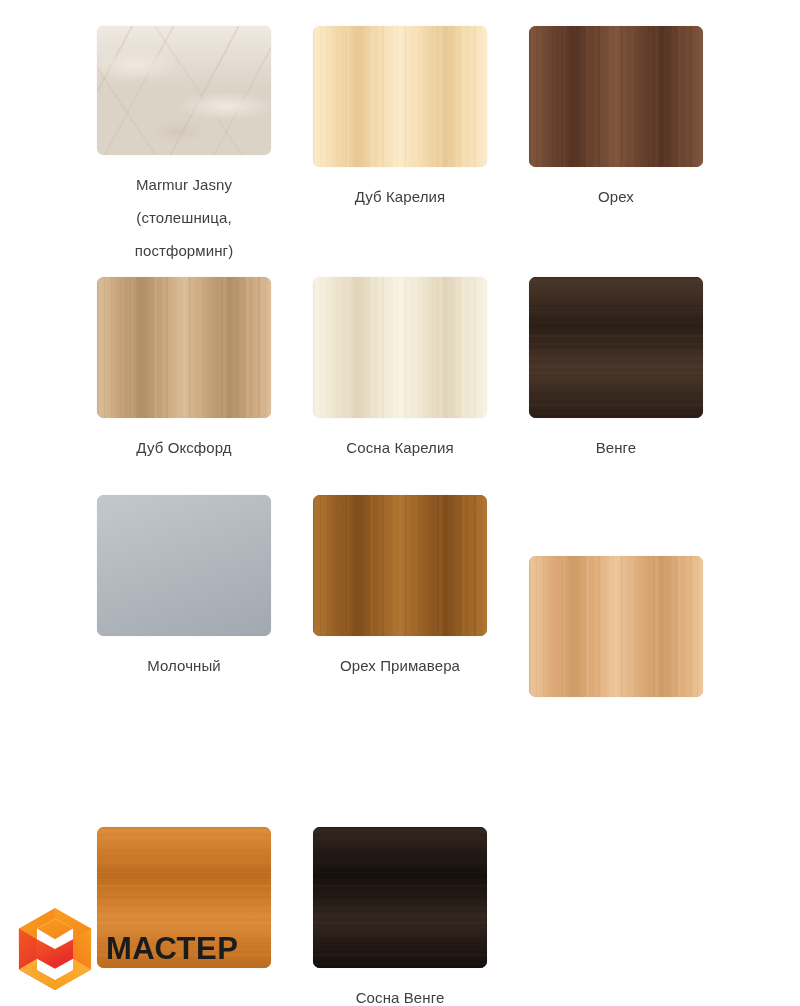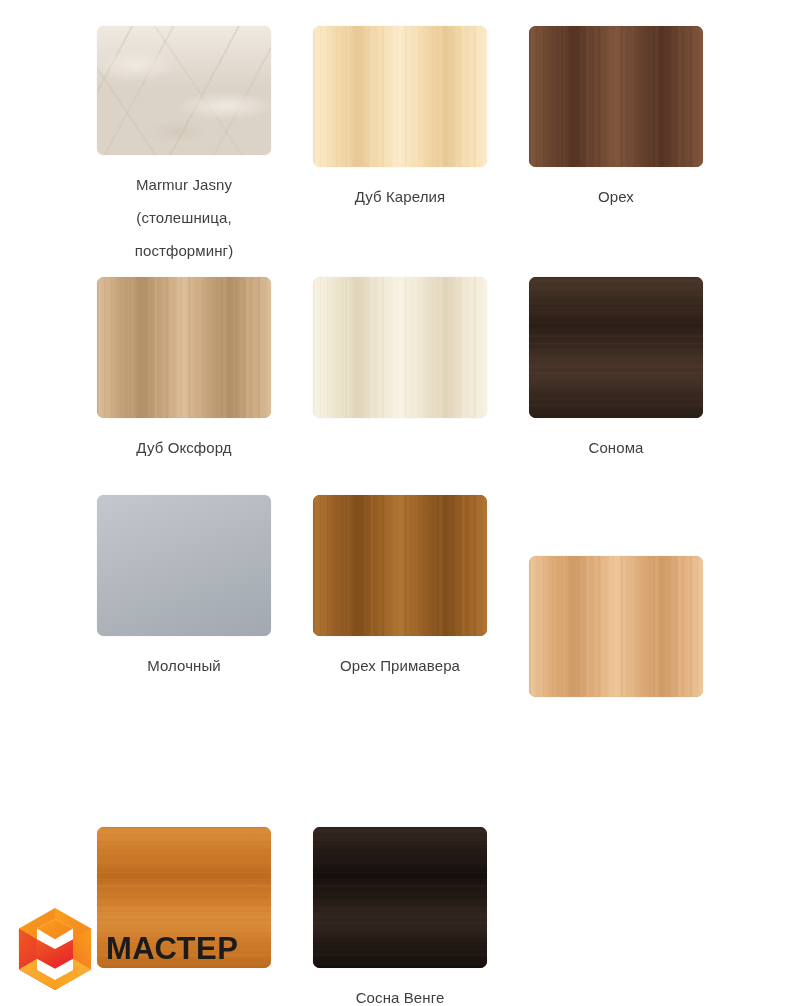--- a/index.html
+++ b/index.html
@@ -119,26 +119,27 @@
     <div class="sample-cell row-1">
       <div class="swatch" style="background-color: rgb(200, 165, 124);">
         <div class="grain" style="background: repeating-linear-gradient(90deg, rgba(176, 142, 102, 0.133) 0px, rgba(176, 142, 102, 0.133) 1px, transparent 1px, transparent 3px, rgba(220, 190, 154, 0.133) 3px, rgba(220, 190, 154, 0.133) 4px, transparent 4px, transparent 7px), repeating-linear-gradient(90deg, rgba(176, 142, 102, 0.2) 0px, rgba(176, 142, 102, 0.2) 2px, transparent 2px, transparent 11px, rgba(220, 190, 154, 0.2) 11px, rgba(220, 190, 154, 0.2) 14px, transparent 14px, transparent 23px), linear-gradient(90deg, rgb(220, 190, 154) 0%, rgb(200, 165, 124) 12%, rgb(176, 142, 102) 26%, rgb(200, 165, 124) 38%, rgb(220, 190, 154) 50%, rgb(200, 165, 124) 62%, rgb(176, 142, 102) 76%, rgb(200, 165, 124) 88%, rgb(220, 190, 154) 100%);"></div>
       </div>
       <div class="sample-label">Дуб Оксфорд</div>
     </div>
     <div class="sample-cell row-1">
       <div class="swatch" style="background-color: rgb(239, 231, 210);">
         <div class="grain" style="background: repeating-linear-gradient(90deg, rgba(224, 212, 184, 0.133) 0px, rgba(224, 212, 184, 0.133) 1px, transparent 1px, transparent 3px, rgba(248, 243, 228, 0.133) 3px, rgba(248, 243, 228, 0.133) 4px, transparent 4px, transparent 7px), repeating-linear-gradient(90deg, rgba(224, 212, 184, 0.2) 0px, rgba(224, 212, 184, 0.2) 2px, transparent 2px, transparent 11px, rgba(248, 243, 228, 0.2) 11px, rgba(248, 243, 228, 0.2) 14px, transparent 14px, transparent 23px), linear-gradient(90deg, rgb(248, 243, 228) 0%, rgb(239, 231, 210) 12%, rgb(224, 212, 184) 26%, rgb(239, 231, 210) 38%, rgb(248, 243, 228) 50%, rgb(239, 231, 210) 62%, rgb(224, 212, 184) 76%, rgb(239, 231, 210) 88%, rgb(248, 243, 228) 100%);"></div>
       </div>
+      <div class="sample-label">Сосна Карелия</div>
     </div>
     <div class="sample-cell row-1">
       <div class="swatch" style="background-color: rgb(58, 42, 32);">
         <div class="grain" style="background: repeating-linear-gradient(rgba(42, 30, 22, 0.133) 0px, rgba(42, 30, 22, 0.133) 1px, transparent 1px, transparent 3px, rgba(76, 55, 42, 0.133) 3px, rgba(76, 55, 42, 0.133) 4px, transparent 4px, transparent 7px), repeating-linear-gradient(rgba(42, 30, 22, 0.2) 0px, rgba(42, 30, 22, 0.2) 2px, transparent 2px, transparent 11px, rgba(76, 55, 42, 0.2) 11px, rgba(76, 55, 42, 0.2) 14px, transparent 14px, transparent 23px), linear-gradient(rgb(76, 55, 42) 0%, rgb(58, 42, 32) 18%, rgb(42, 30, 22) 34%, rgb(58, 42, 32) 50%, rgb(76, 55, 42) 66%, rgb(58, 42, 32) 82%, rgb(42, 30, 22) 100%);"></div>
       </div>
-      <div class="sample-label">Сонома</div>
+      <div class="sample-label">Венге</div>
     </div>
     <div class="sample-cell row-2">
       <div class="swatch" style="background-color: rgb(176, 182, 188);">
         <div class="grain" style="background: linear-gradient(160deg, rgb(194, 200, 205) 0%, rgb(176, 182, 188) 55%, rgb(161, 168, 175) 100%);"></div>
       </div>
       <div class="sample-label">Молочный</div>
     </div>
     <div class="sample-cell row-2">
       <div class="swatch" style="background-color: rgb(154, 97, 38);">
         <div class="grain" style="background: repeating-linear-gradient(90deg, rgba(126, 77, 27, 0.133) 0px, rgba(126, 77, 27, 0.133) 1px, transparent 1px, transparent 3px, rgba(176, 118, 50, 0.133) 3px, rgba(176, 118, 50, 0.133) 4px, transparent 4px, transparent 7px), repeating-linear-gradient(90deg, rgba(126, 77, 27, 0.2) 0px, rgba(126, 77, 27, 0.2) 2px, transparent 2px, transparent 11px, rgba(176, 118, 50, 0.2) 11px, rgba(176, 118, 50, 0.2) 14px, transparent 14px, transparent 23px), linear-gradient(90deg, rgb(176, 118, 50) 0%, rgb(154, 97, 38) 12%, rgb(126, 77, 27) 26%, rgb(154, 97, 38) 38%, rgb(176, 118, 50) 50%, rgb(154, 97, 38) 62%, rgb(126, 77, 27) 76%, rgb(154, 97, 38) 88%, rgb(176, 118, 50) 100%);"></div>

